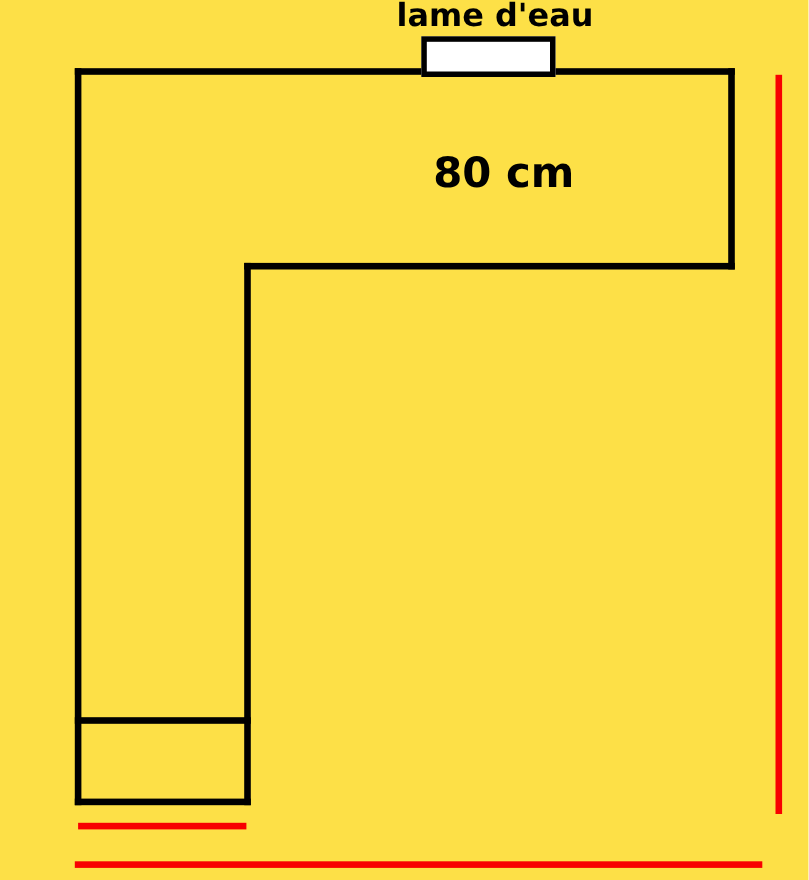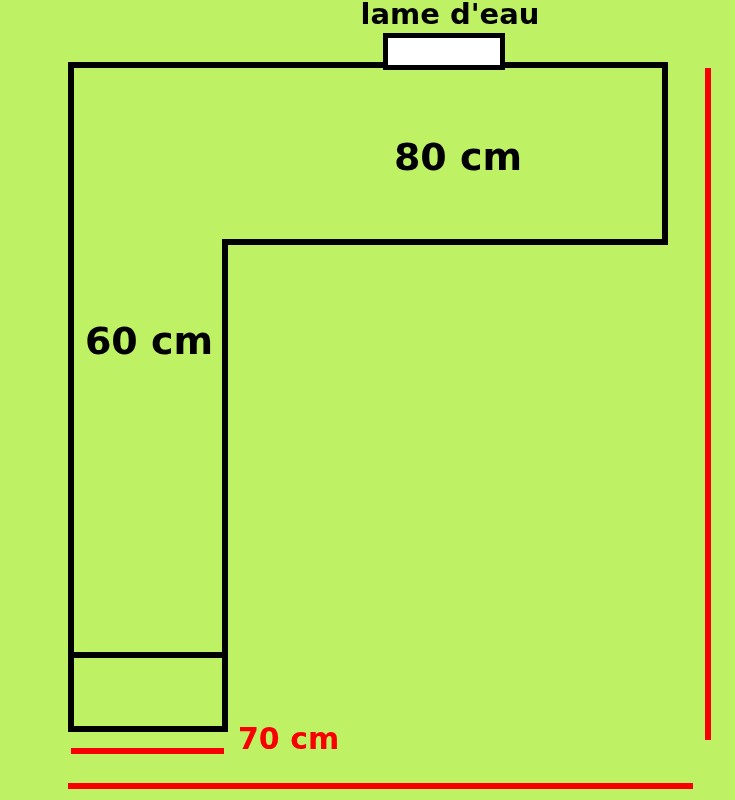--- a/index.html
+++ b/index.html
@@ -4,21 +4,21 @@
 <style>
   html, body {
     margin: 0;
     padding: 0;
     background: #ffffff;
   }
   #canvas {
     position: relative;
     width: 735px;
     height: 800px;
-    background: #bef264;
+    background: #fde047;
     overflow: hidden;
     font-family: "DejaVu Sans", sans-serif;
   }
   .bline {
     position: absolute;
     background: #000000;
   }
   .rline {
     position: absolute;
     background: #f80000;
@@ -63,17 +63,15 @@
   <div class="bline" style="left:68px; top:726px; width:160px; height:6px;"></div>
 
   <div id="lame-box"></div>
 
   <div class="rline" style="left:705px; top:68px; width:6px; height:672px;"></div>
   <div class="rline" style="left:71px; top:748px; width:153px; height:6px;"></div>
   <div class="rline" style="left:68px; top:783px; width:625px; height:6px;"></div>
 
   <div class="blabel centered" style="left:330px; top:0px; width:240px; font-size:29px; line-height:29px;">lame d'eau</div>
   <div class="blabel centered" style="left:338px; top:138px; width:240px; font-size:38px; line-height:38px;">80 cm</div>
-  <div class="blabel centered" style="left:29px; top:322px; width:240px; font-size:38px; line-height:38px;">60 cm</div>
 
-  <div class="rlabel" style="left:238px; top:724px; font-size:30px; line-height:30px;">70 cm</div>
 
 </div>
 
 </body></html>

